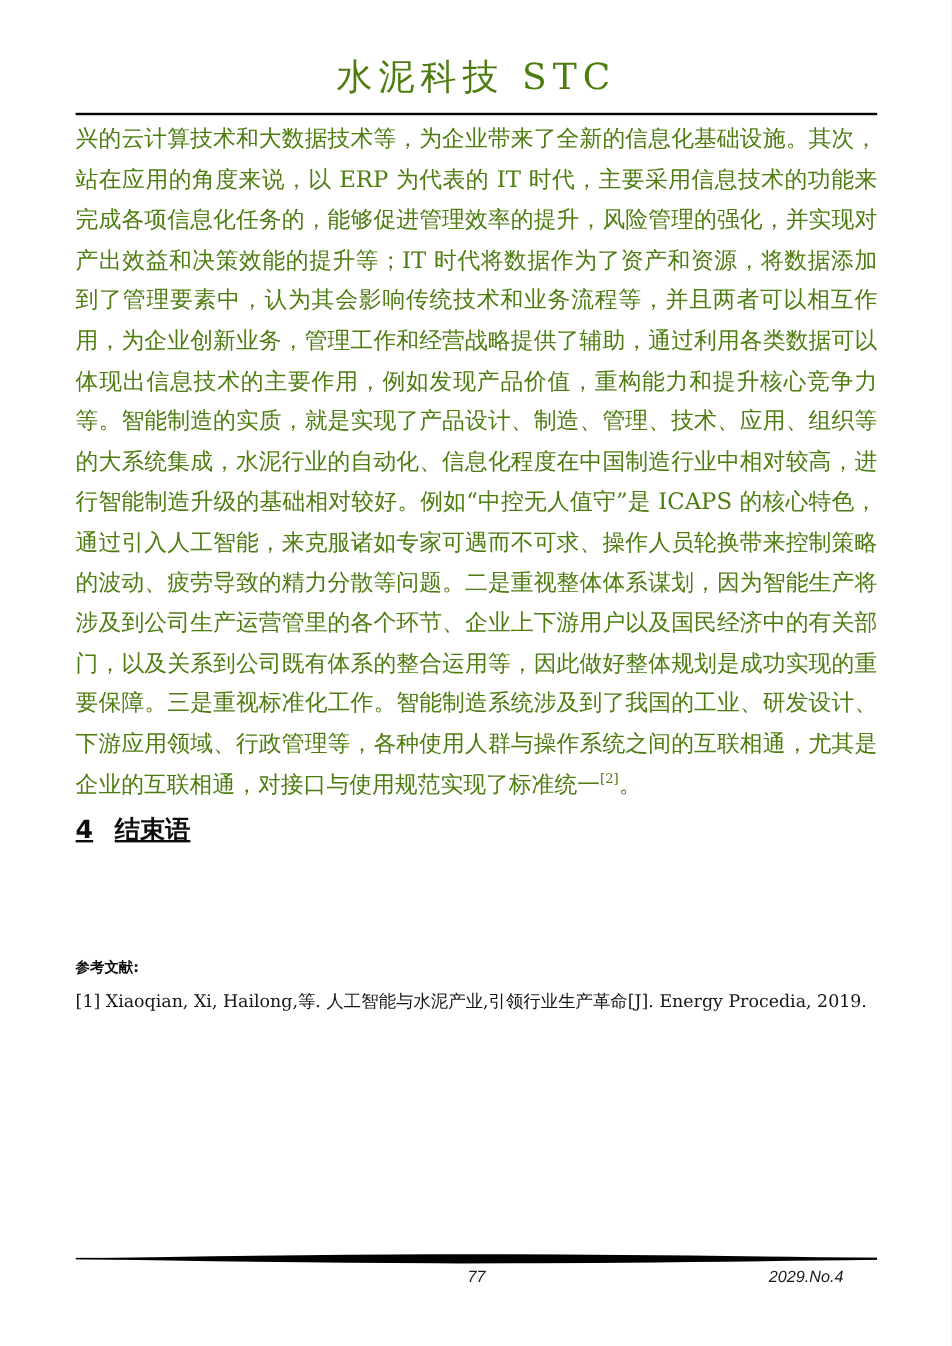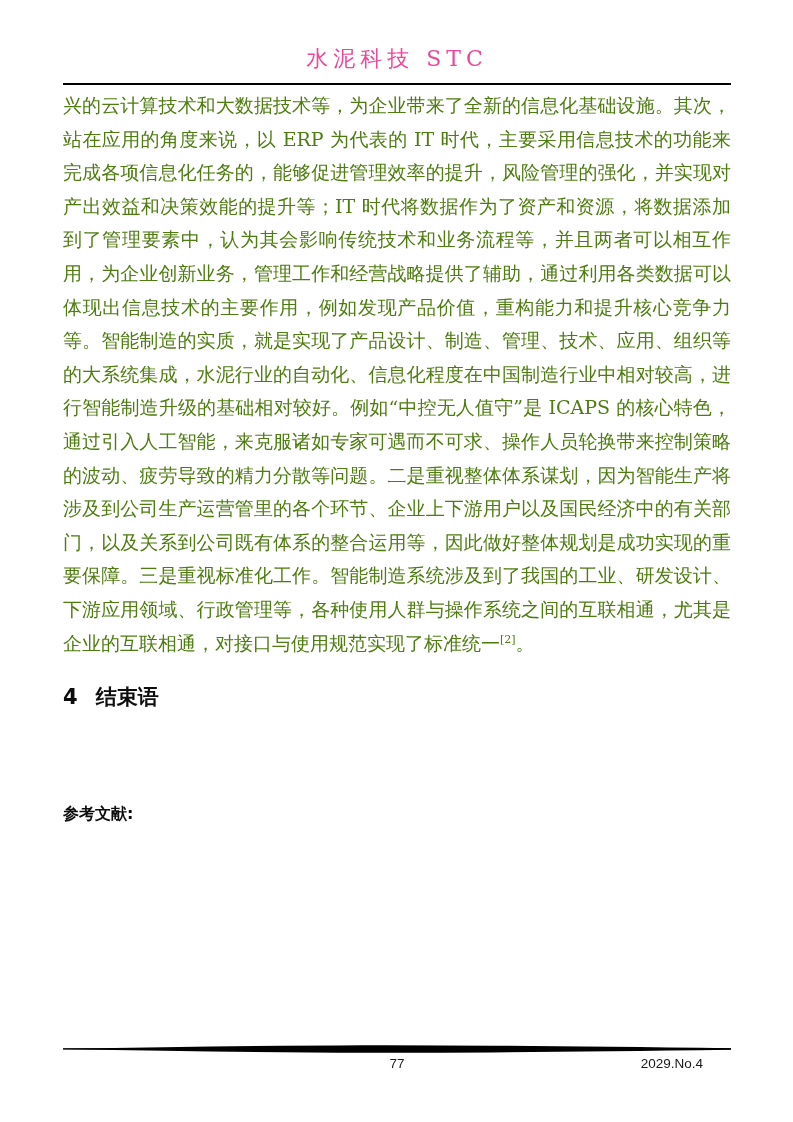--- a/index.html
+++ b/index.html
@@ -16,70 +16,72 @@
   }
   .content {
     position: absolute;
     left: 63px;
     top: 0;
     width: 668px;
   }
   .journal-title {
     margin-top: 44px;
     text-align: center;
-    font-size: 22px;
+    font-size: 30px;
     letter-spacing: 5px;
     font-weight: 500;
-    color: #ec4899;
+    color: #4d7c0f;
   }
   .header-rule {
     margin-top: 9px;
     border-top: 2px solid #000000;
     height: 0;
   }
   .body-text {
     font-size: 19px;
     line-height: 33.6px;
     text-align: justify;
     color: #4d7c0f;
   }
   .first-paragraph { margin-top: 4px; }
   .citation {
     font-size: 11px;
     vertical-align: super;
     line-height: 0;
   }
   .section-heading {
-    margin-top: 23px;
+    margin-top: 6px;
     font-size: 21px;
     font-weight: bold;
     color: #0d0d0d;
     font-family: "DejaVu Sans", "Liberation Sans", sans-serif;
+    text-decoration: underline;
   }
   .sec-num { margin-right: 18px; }
   .conclusion { margin-top: 12px; text-indent: 2em; }
   .references { margin-top: 93px; }
   .ref-heading {
-    font-size: 16px;
+    font-size: 12px;
     font-weight: bold;
     color: #0d0d0d;
     margin-bottom: 7px;
     font-family: "DejaVu Sans", "Liberation Sans", sans-serif;
   }
   .ref-item {
     font-size: 14.5px;
     line-height: 27.5px;
     text-align: justify;
     color: #161616;
   }
   .page-footer {
     position: absolute;
     left: 63px;
     top: 1044px;
     width: 668px;
+    font-style: italic;
   }
   .footer-rule { display: block; width: 668px; height: 10px; }
   .footer-row {
     position: relative;
     height: 22px;
     font-family: "Liberation Sans", "DejaVu Sans", sans-serif;
     font-size: 13.5px;
     color: #1a1a1a;
   }
   .page-num {
@@ -108,20 +110,21 @@
     <main>
       <p class="body-text first-paragraph"><span>兴的云计算技术和大数据技术等，为企业带来了全新的信息化基础设施。其次，站在应用的角度来说，以 ERP 为代表的 IT 时代，主要采用信息技术的功能来完成各项信息化任务的，能够促进管理效率的提升，风险管理的强化，并实现对产出效益和决策效能的提升等；IT 时代将数据作为了资产和资源，将数据添加到了管理要素中，认为其会影响传统技术和业务流程等，并且两者可以相互作用，为企业创新业务，管理工作和经营战略提供了辅助，通过利用各类数据可以体现出信息技术的主要作用，例如发现产品价值，重构能力和提升核心竞争力等。智能制造的实质，就是实现了产品设计、制造、管理、技术、应用、组织等的大系统集成，水泥行业的自动化、信息化程度在中国制造行业中相对较高，进行智能制造升级的基础相对较好。例如“中控无人值守”是 ICAPS 的核心特色，通过引入人工智能，来克服诸如专家可遇而不可求、操作人员轮换带来控制策略的波动、疲劳导致的精力分散等问题。二是重视整体体系谋划，因为智能生产将涉及到公司生产运营管里的各个环节、企业上下游用户以及国民经济中的有关部门，以及关系到公司既有体系的整合运用等，因此做好整体规划是成功实现的重要保障。三是重视标准化工作。智能制造系统涉及到了我国的工业、研发设计、下游应用领域、行政管理等，各种使用人群与操作系统之间的互联相通，尤其是企业的互联相通，对接口与使用规范实现了标准统一</span><sup class="citation">[2]</sup><span>。</span></p>
 
       <h2 class="section-heading">
         <span class="sec-num">4</span><span>结束语</span>
       </h2>
 
 
       <section class="references">
         <div class="ref-heading">参考文献:</div>
+        <p class="ref-item">[1] Xiaoqian, Xi, Hailong,等. 人工智能与水泥产业,引领行业生产革命[J]. Energy Procedia, 2019.</p>
       </section>
     </main>
 
   </div>
 
   <footer class="page-footer">
     <svg class="footer-rule" viewBox="0 0 668 10" xmlns="http://www.w3.org/2000/svg" aria-hidden="true">
       <rect x="0" y="4.2" width="668" height="1.3" fill="#000000"></rect>
       <path d="M 0,4.8 Q 170,1.8 300,1.2 Q 420,0.9 668,4.2 L 668,5.8 Q 420,9.1 300,8.8 Q 170,8.2 0,5.2 Z" fill="#000000"></path>
     </svg>

